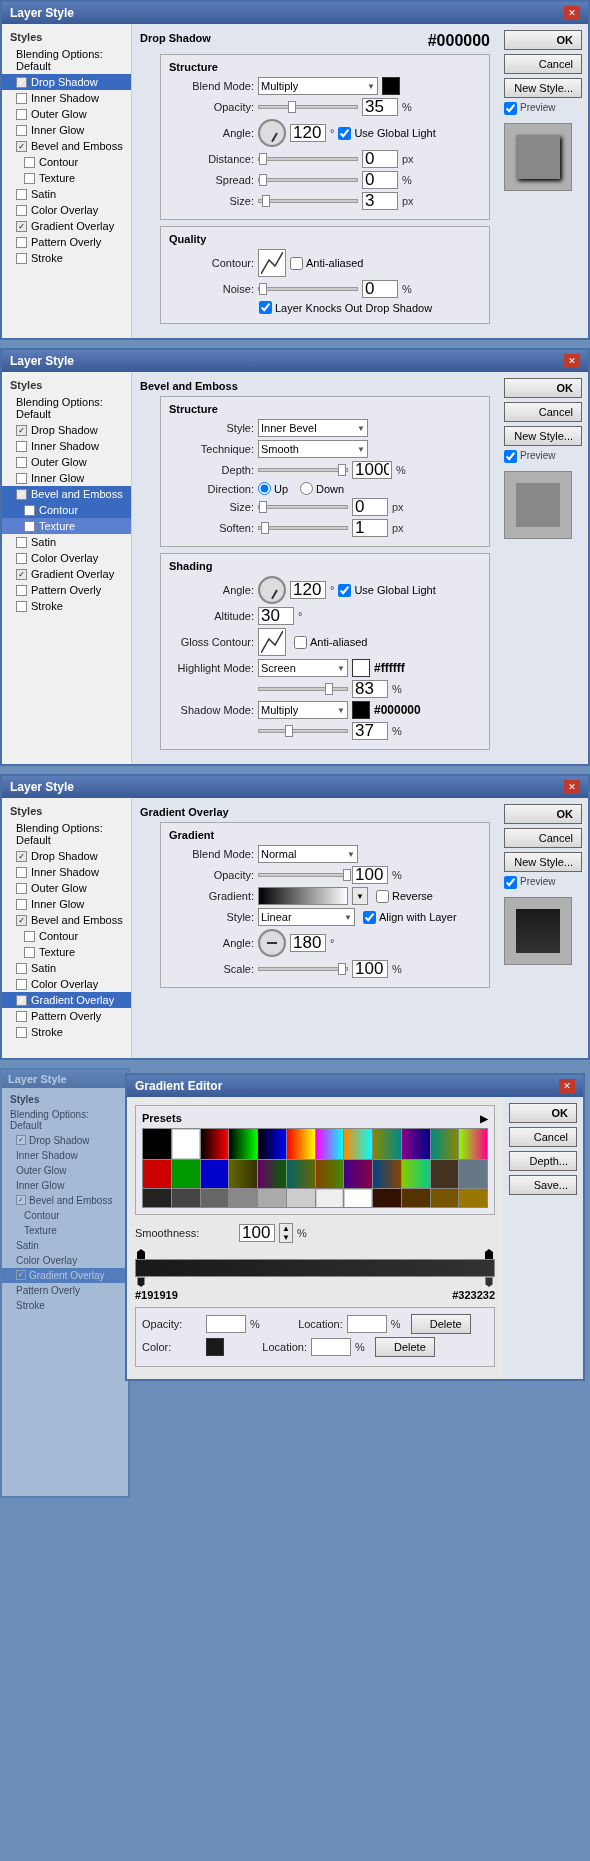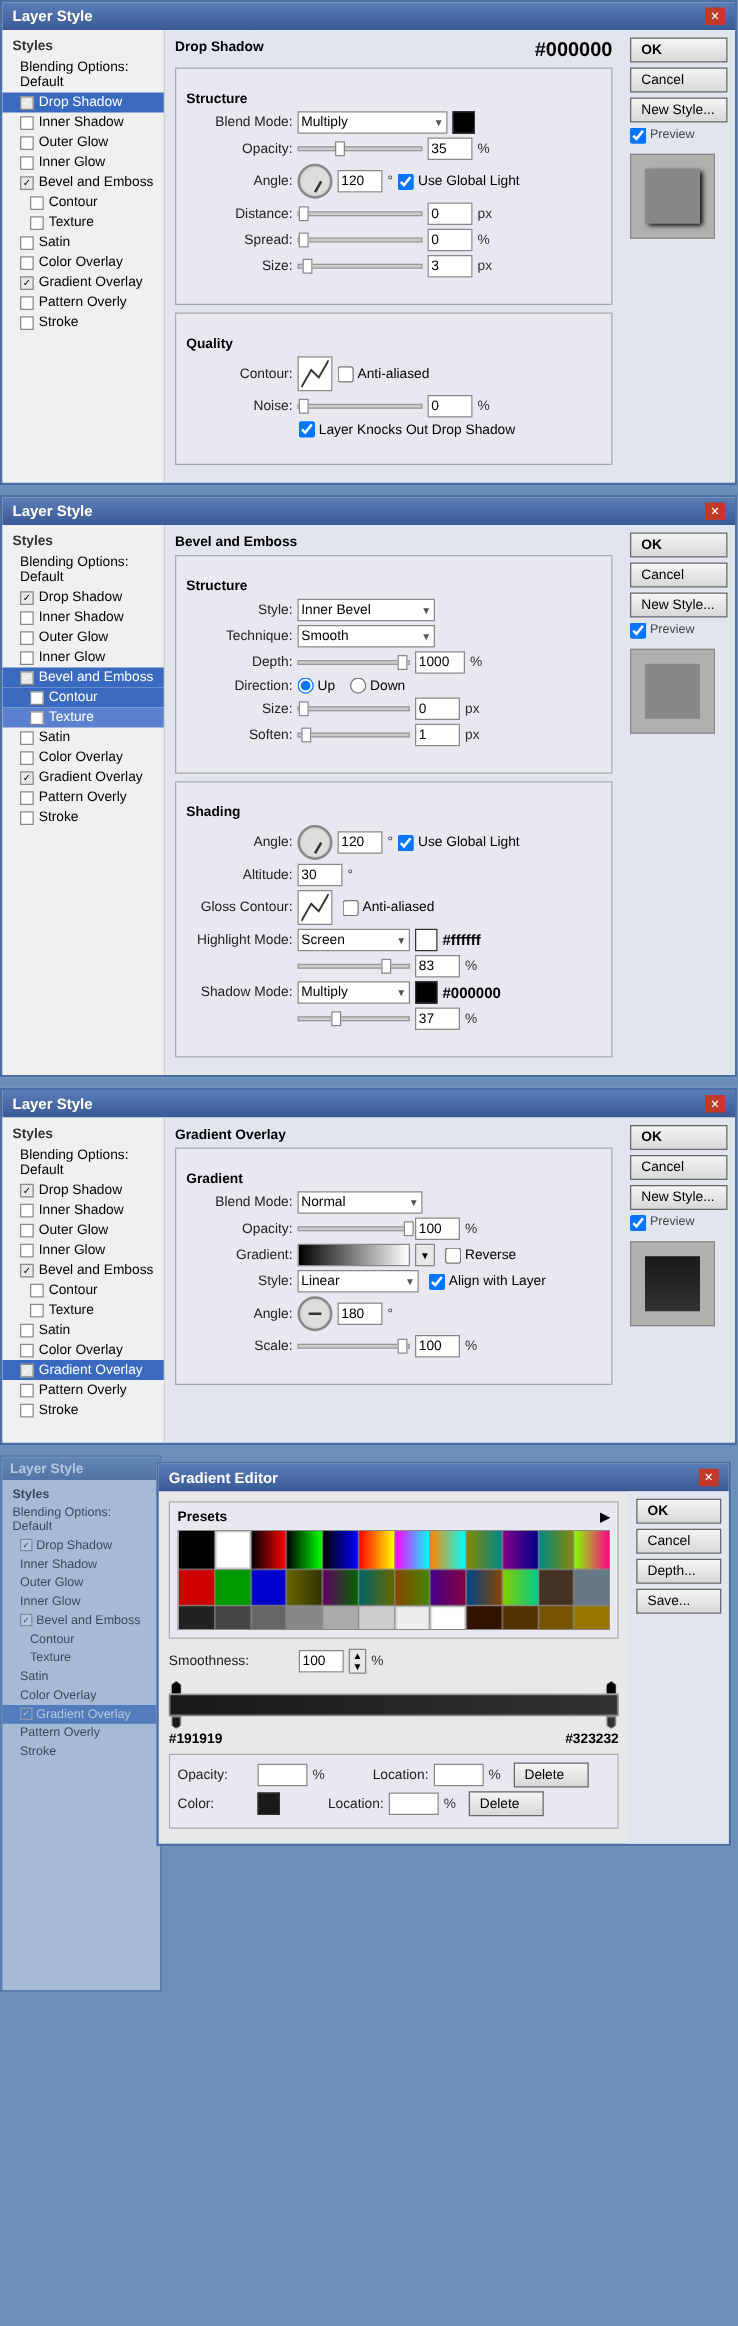--- a/index.html
+++ b/index.html
@@ -94,22 +94,23 @@
     }
     .section-header {
       font-weight: bold;
       font-size: 11px;
       color: #000;
       margin-bottom: 6px;
     }
     .section-box {
       border: 1px solid #aaa;
       background: #e8e8f0;
-      padding: 18px 8px;
+      padding: 6px 8px;
       margin-bottom: 6px;
+      margin-left: 20px;
     }
     .section-box-title {
       font-weight: bold;
       font-size: 11px;
       margin-bottom: 4px;
     }
     .form-row {
       display: flex;
       align-items: center;
       margin-bottom: 3px;
@@ -119,21 +120,21 @@
       width: 85px;
       text-align: right;
       font-size: 11px;
       color: #222;
       flex-shrink: 0;
     }
     .form-input {
       border: 1px solid #888;
       background: white;
       height: 18px;
-      font-size: 11px;
+      font-size: 17px;
       padding: 0 2px;
     }
     .form-select {
       border: 1px solid #888;
       background: white;
       height: 18px;
       font-size: 11px;
       padding: 0 2px;
       appearance: none;
       -webkit-appearance: none;
@@ -220,21 +221,21 @@
       flex-direction: column;
       gap: 4px;
       background: #e0e5ee;
     }
     .btn {
       border: 1px solid #666;
       background: linear-gradient(to bottom, #f5f5f5, #d8d8d8);
       padding: 3px 8px;
       font-size: 11px;
       cursor: pointer;
-      text-align: left;
+      text-align: right;
       min-width: 60px;
     }
     .btn-ok {
       font-weight: bold;
     }
     .preview-box {
       width: 68px;
       height: 68px;
       background: #b0b0b0;
       border: 1px solid #888;

